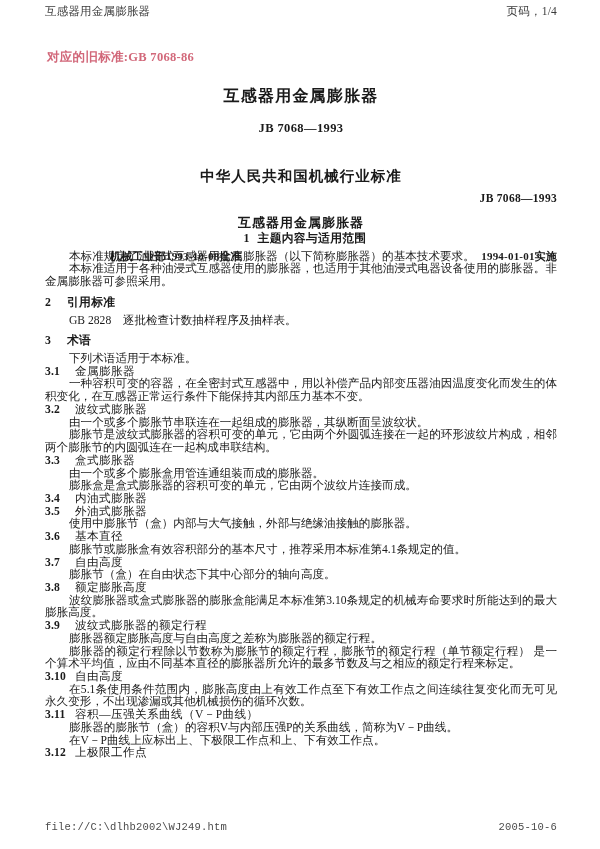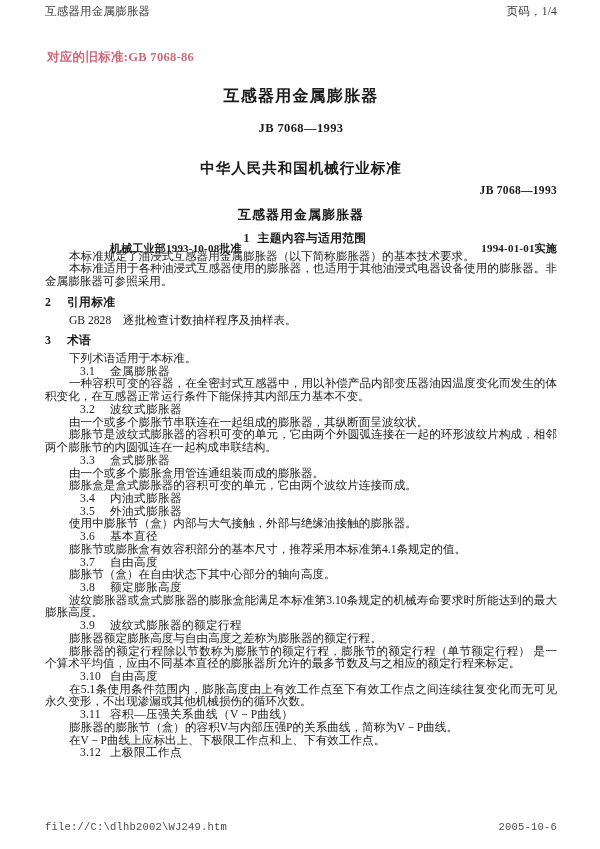--- a/index.html
+++ b/index.html
@@ -66,21 +66,21 @@
     text-align: center;
     font-size: 12.5px;
     font-weight: bold;
     margin-top: 14px;
     letter-spacing: .4px;
   }
   .t-issuer {
     text-align: center;
     font-size: 14.5px;
     font-weight: bold;
-    margin-top: 23px;
+    margin-top: 31px;
     letter-spacing: 1px;
   }
   .t-coderight {
     text-align: right;
     font-size: 11.5px;
     font-weight: bold;
     margin-top: 6px;
     letter-spacing: .3px;
   }
   .t-sub {
@@ -129,23 +129,22 @@
 
   
   .term {
     margin: 0;
     font-size: 11.6px;
     white-space: nowrap;
   }
   .term .tm-num {
     display: inline-block;
     width: 30px;
-    font-weight: normal;
+    font-weight: bold;
     letter-spacing: .2px;
-    margin-left: 35px;
   }
   .term .tm-name {
     display: inline-block;
     letter-spacing: .4px;
   }
 
   
   .footer {
     position: absolute;
     bottom: 16px;

